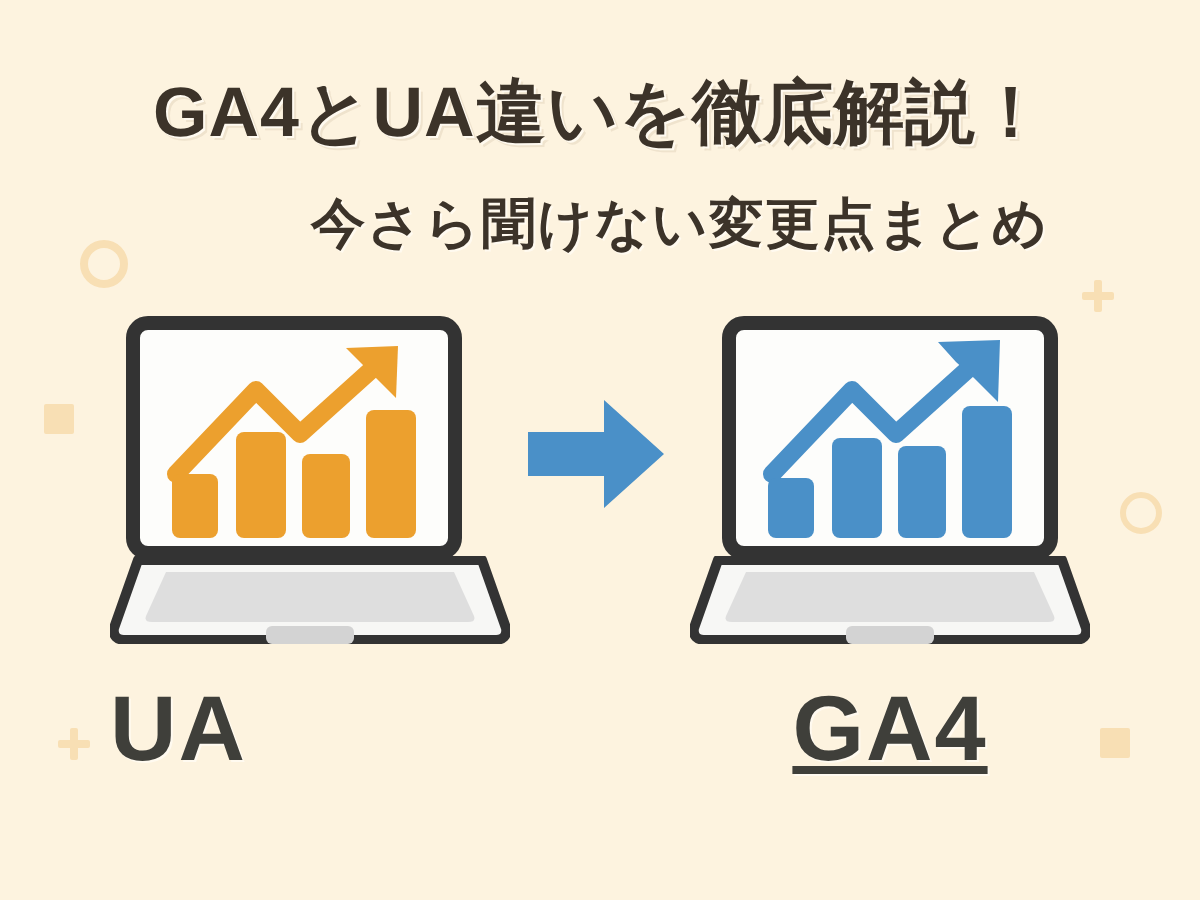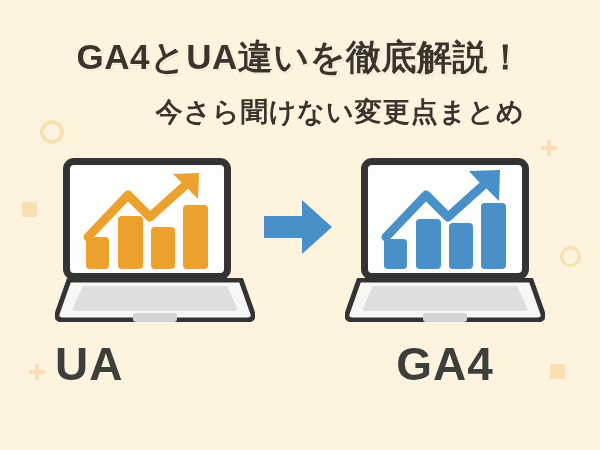--- a/index.html
+++ b/index.html
@@ -152,21 +152,21 @@
   .label {
     position: absolute;
     font-size: 46px;
     font-weight: bold;
     color: #3f3f3a;
     letter-spacing: 1px;
     text-shadow: 1px 1px 0 #fffaf0;
     white-space: nowrap;
   }
   .label-ua  { left: 55px;  top: 337px; width: 200px; }
-  .label-ga4 { left: 345px; top: 337px; width: 200px; text-align: center; }
+  .label-ga4 { left: 345px; top: 337px; width: 200px; text-align: center; text-decoration: underline; }
 </style>
 </head>
 <body>
 
 <div id="stage">
 
   <div class="deco deco-ring" style="left:40px;  top:120px; width:16px; height:16px;"></div>
   <div class="deco deco-square" style="left:22px;  top:202px; width:15px; height:15px;"></div>
   <div class="deco deco-plus" style="left:29px;  top:364px; width:16px; height:16px;"></div>
   <div class="deco deco-plus" style="left:541px; top:140px; width:16px; height:16px;"></div>

